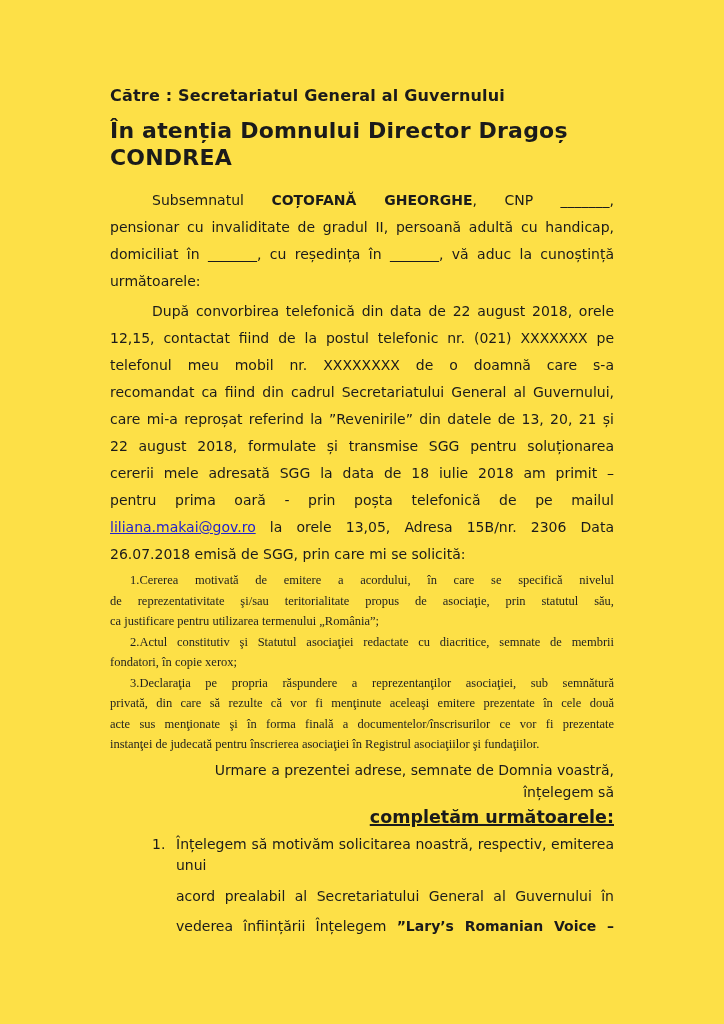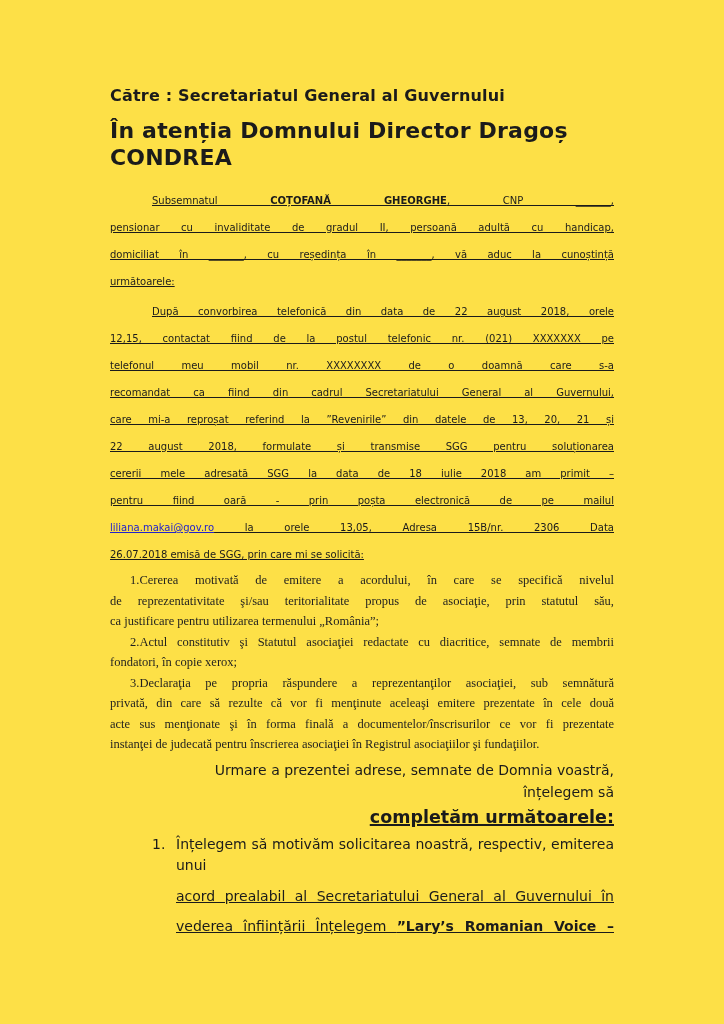--- a/index.html
+++ b/index.html
@@ -31,21 +31,21 @@
     margin-top: 11px;
     letter-spacing: 0.2px;
   }
   .salutation {
     font-weight: bold;
     font-size: 20px;
     line-height: 24px;
     margin-top: 21px;
     margin-left: 143px;
   }
-  .para { font-size: 10px; text-decoration: underline; }
+  .para { font-size: 14px; }
   .para .ln { line-height: 27px; }
   .p1 { margin-top: 16px; }
   .p2 { margin-top: 3px; }
   .j { text-align: justify; text-align-last: justify; }
   .ind { padding-left: 42px; }
   .b { font-weight: bold; }
   a.email {
     text-decoration: underline;
     cursor: pointer;
   }
@@ -77,21 +77,21 @@
   }
   .list-item .num { width: 24px; line-height: 21px; flex: none; }
   .list-item .itext { flex: 1; }
   .list-item .itext .ln { line-height: 21px; }
   .p3 {
     margin-left: 66px;
     width: 438px;
     font-size: 14px;
     margin-top: 5px;
   }
-  .p3 .ln { line-height: 30px; text-decoration: underline; }
+  .p3 .ln { line-height: 30px; }
 </style>
 </head>
 <body>
 
 <div class="page">
   <div class="content">
 
     <div class="h1">Către : Secretariatul General al Guvernului</div>
 
     <div class="h2">În atenția Domnului Director Dragoș CONDREA</div>
@@ -105,21 +105,21 @@
     </div>
 
     <div class="para p2">
       <div class="ln j ind">După convorbirea telefonică din data de 22 august 2018, orele</div>
       <div class="ln j">12,15, contactat fiind de la postul telefonic nr. (021) XXXXXXX pe</div>
       <div class="ln j">telefonul meu mobil nr. XXXXXXXX de o doamnă care s-a</div>
       <div class="ln j">recomandat ca fiind din cadrul Secretariatului General al Guvernului,</div>
       <div class="ln j">care mi-a reproșat referind la ”Revenirile” din datele de 13, 20, 21 și</div>
       <div class="ln j">22 august 2018, formulate și transmise SGG pentru soluționarea</div>
       <div class="ln j">cererii mele adresată SGG la data de 18 iulie 2018 am primit –</div>
-      <div class="ln j">pentru fiind oară - prin poșta electronică de pe mailul</div>
+      <div class="ln j">pentru prima oară - prin poșta telefonică de pe mailul</div>
       <div class="ln j"><a class="email" style="color: rgb(34, 34, 204);">liliana.makai@gov.ro</a><span> la orele 13,05, Adresa 15B/nr. 2306 Data</span></div>
       <div class="ln">26.07.2018 emisă de SGG, prin care mi se solicită:</div>
     </div>
 
     <div class="quote">
       <div class="ln j qind">1.Cererea motivată de emitere a acordului, în care se specifică nivelul</div>
       <div class="ln j">de reprezentativitate şi/sau teritorialitate propus de asociaţie, prin statutul său,</div>
       <div class="ln">ca justificare pentru utilizarea termenului „România”;</div>
       <div class="ln j qind">2.Actul constitutiv şi Statutul asociaţiei redactate cu diacritice, semnate de membrii</div>
       <div class="ln">fondatori, în copie xerox;</div>

